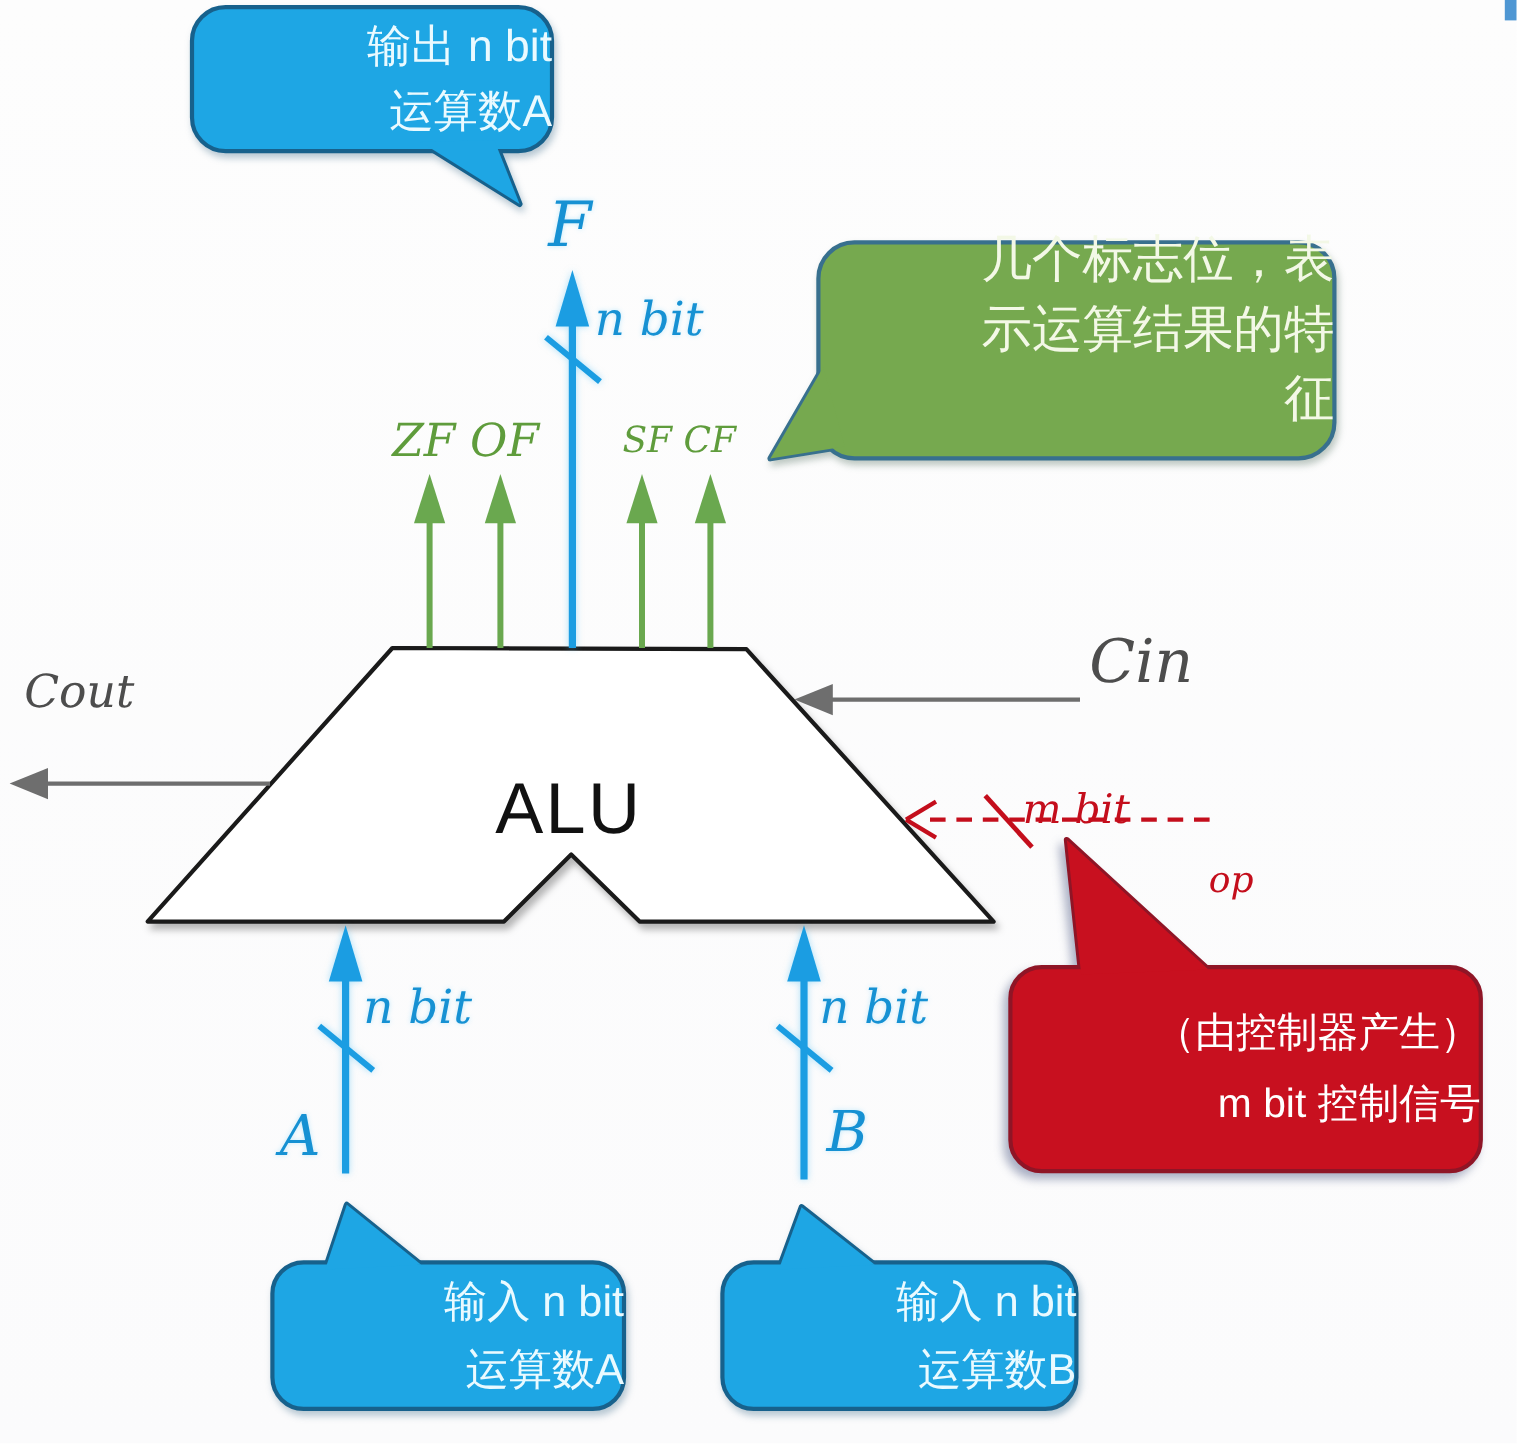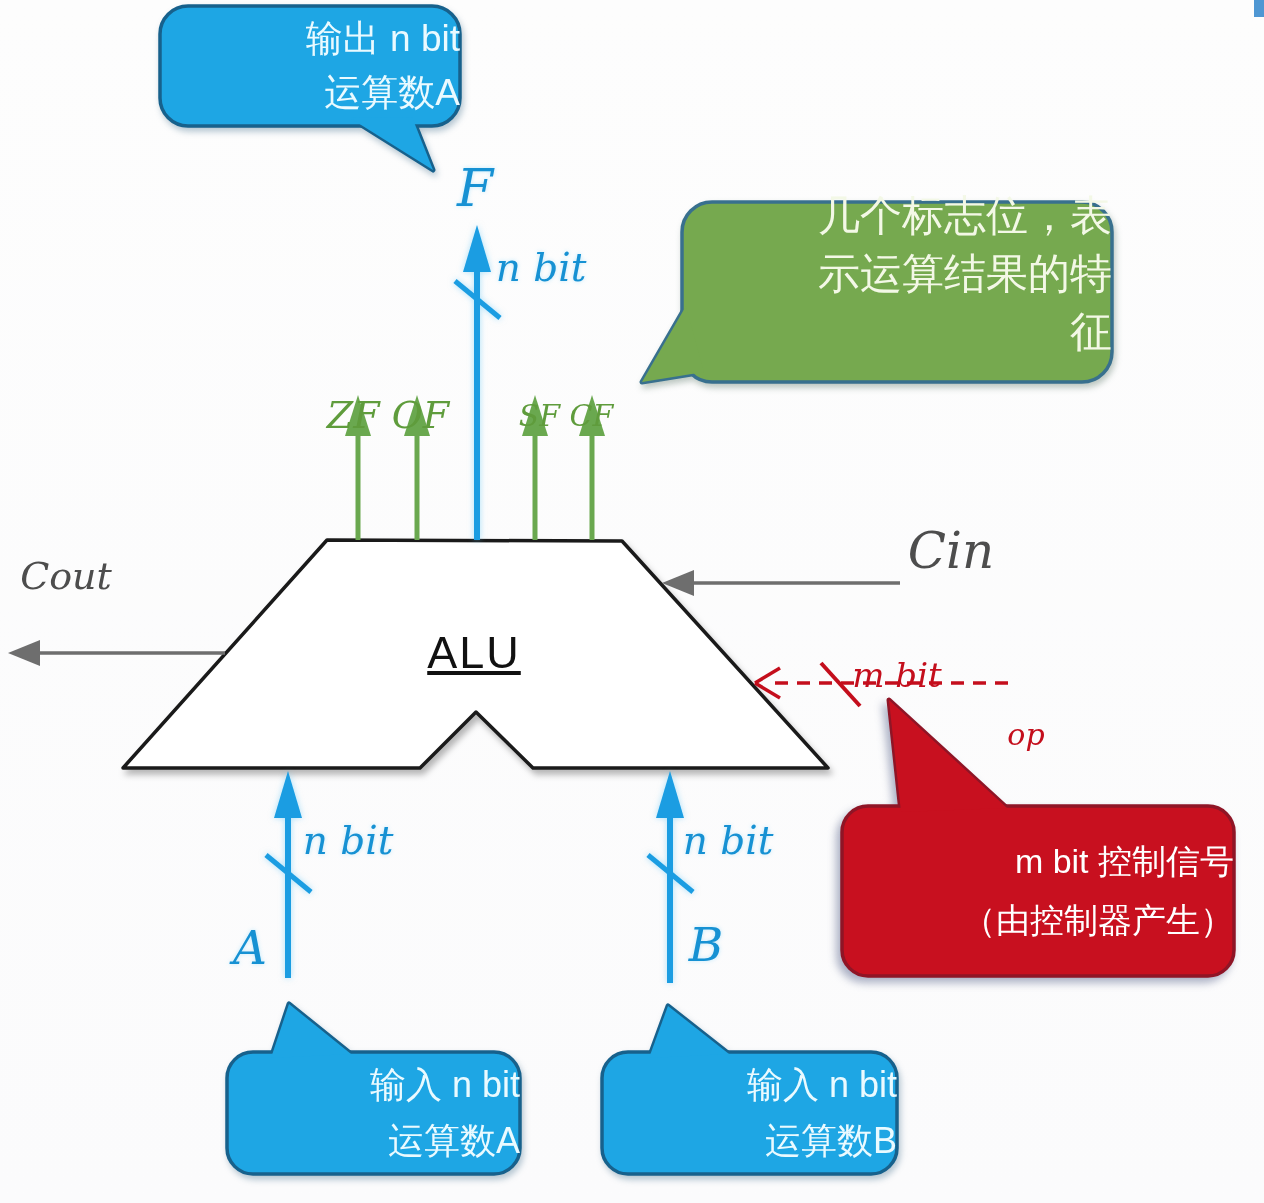--- a/index.html
+++ b/index.html
@@ -25,39 +25,39 @@
   .bt-input-a{left:227px;top:1052px;width:293px;height:122px;font-size:36px;line-height:56px;color:#eafaff;}
   .bt-input-b{left:602px;top:1052px;width:295px;height:122px;font-size:36px;line-height:56px;color:#eafaff;}
 
   
   .sig{
     position:absolute;transform:translate(-50%,-50%);
     font-family:"DejaVu Serif","Liberation Serif",serif;
     font-style:italic;white-space:nowrap;pointer-events:none;
   }
   .sig.blue{color:#1691d3;text-shadow:0 0 4px rgba(120,210,250,.45);}
-  .sig.green{color:#5f9c3c;margin-top:48px;}
+  .sig.green{color:#5f9c3c;}
   .sig.gray{color:#4d4d4d;}
   .sig.red{color:#c40e1c;margin-top:20px;}
   .lbl-f{left:475px;top:188px;font-size:52px;}
   .lbl-nbit-out{left:541px;top:267px;font-size:39px;}
   .lbl-zfof{left:388px;top:367px;font-size:38px;}
   .lbl-sfcf{left:566px;top:367px;font-size:30px;}
   .lbl-cout{left:66px;top:576px;font-size:38px;}
   .lbl-cin{left:951px;top:551px;font-size:50px;}
   .lbl-mbit{left:897px;top:655px;font-size:34px;}
   .lbl-op{left:1026px;top:714px;font-size:30px;}
   .lbl-a{left:250px;top:947px;font-size:47px;}
   .lbl-b{left:706px;top:944px;font-size:47px;}
   .lbl-nbit-a{left:348px;top:840px;font-size:39px;}
   .lbl-nbit-b{left:728px;top:840px;font-size:39px;}
   .lbl-alu{
-    position:absolute;left:474px;top:653px;transform:translate(-50%,-50%);
+    position:absolute;left:474px;top:674px;transform:translate(-50%,-50%);
     font-family:"Liberation Sans",sans-serif;font-style:normal;
-    font-size:45px;color:#111;letter-spacing:2px;pointer-events:none;text-decoration:underline;
+    font-size:60px;color:#111;letter-spacing:2px;pointer-events:none;
   }
 
   
   .corner-sliver{position:absolute;right:0;top:0;width:10px;height:17px;background:#4f97d3;}
 </style>
 </head>
 <body>
 
 <div class="stage">
 
@@ -143,22 +143,22 @@
     <div class="ln">运算数A</div>
   </div>
 
   <div class="bubble-text bt-flags">
     <div class="ln">几个标志位，表</div>
     <div class="ln">示运算结果的特</div>
     <div class="ln">征</div>
   </div>
 
   <div class="bubble-text bt-control">
+    <div class="ln">（由控制器产生）</div>
     <div class="ln">m bit 控制信号</div>
-    <div class="ln">（由控制器产生）</div>
   </div>
 
   <div class="bubble-text bt-input-a">
     <div class="ln">输入 n bit</div>
     <div class="ln">运算数A</div>
   </div>
 
   <div class="bubble-text bt-input-b">
     <div class="ln">输入 n bit</div>
     <div class="ln">运算数B</div>

